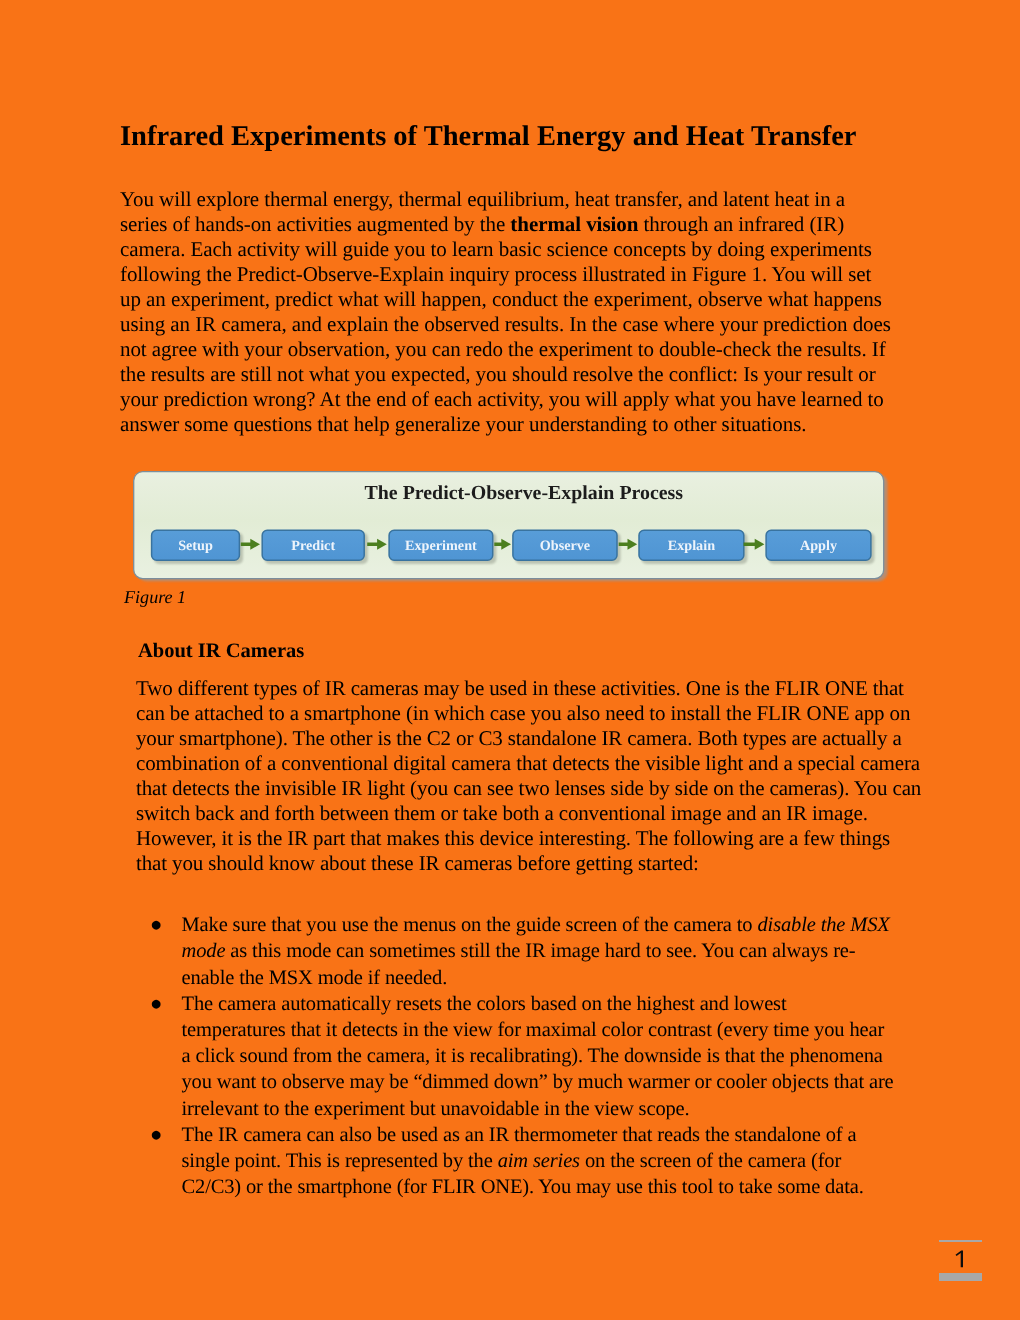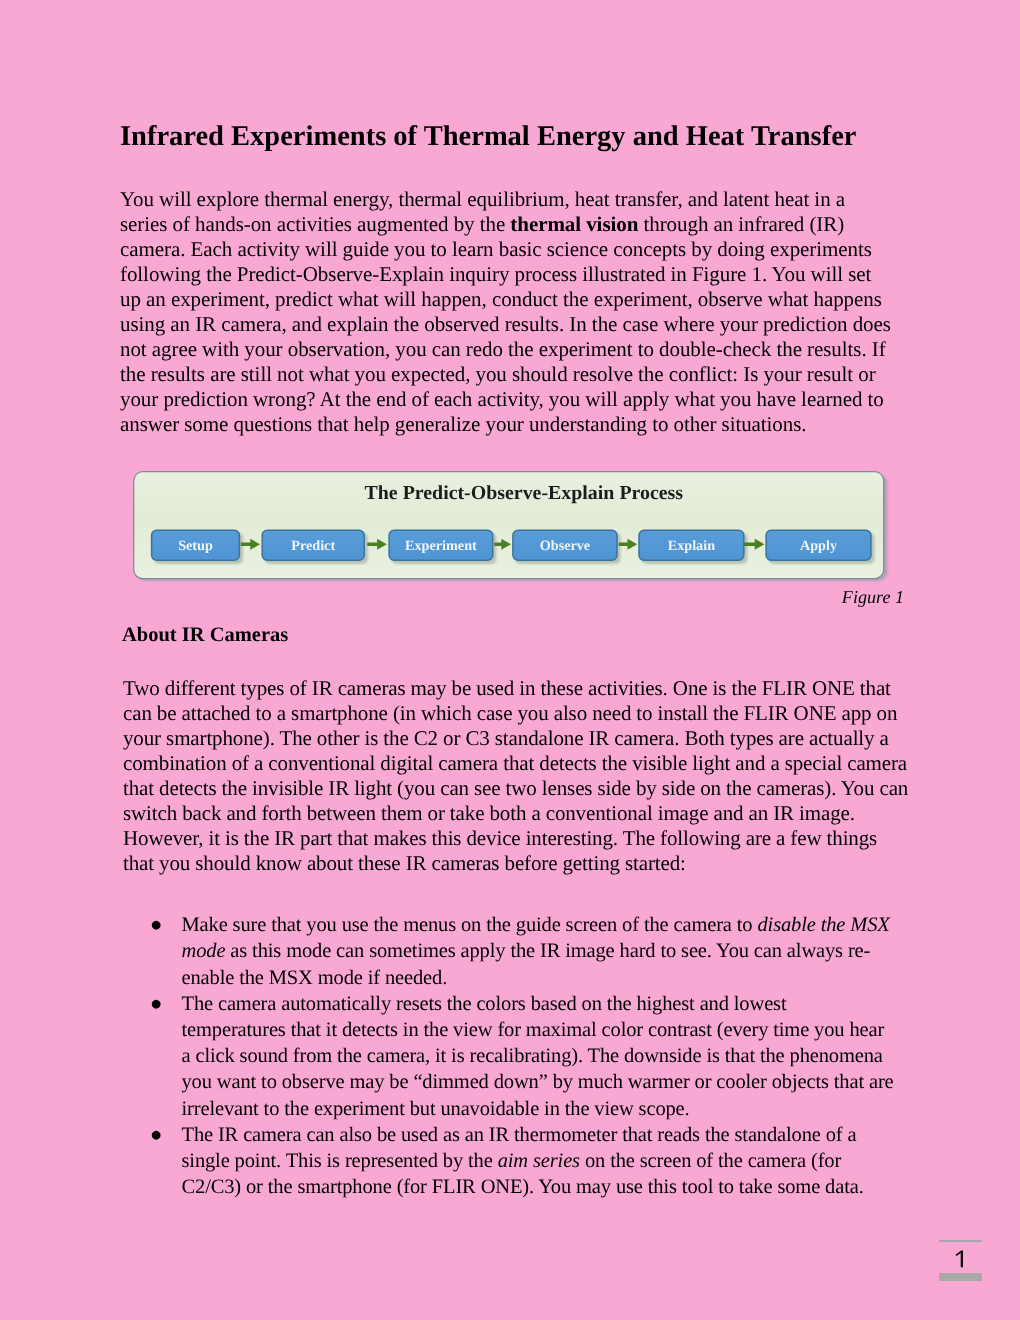--- a/index.html
+++ b/index.html
@@ -1,30 +1,30 @@
 <!DOCTYPE html>
 <html><head>
 <meta charset="utf-8">
 <title>Infrared Experiments of Thermal Energy and Heat Transfer</title>
 <style>
   html,body{margin:0;padding:0;background:#ffffff;}
   body{width:1020px;height:1320px;overflow:hidden;
        font-family:"Liberation Serif",serif;color:#000;
        -webkit-font-smoothing:antialiased;text-rendering:geometricPrecision;}
-  .page{position:relative;width:1020px;height:1320px;background:#f9a8d4;}
+  .page{position:relative;width:1020px;height:1320px;background:#f97316;}
   .doc{position:absolute;left:120px;top:0;width:790px;}
   h1.title{font-size:28.5px;font-weight:bold;margin:0;padding:0;
            position:absolute;left:0;top:121px;white-space:nowrap;}
   p.body{font-size:21px;line-height:25px;margin:0;text-align:left;}
   .para1{position:absolute;left:0;top:187px;width:776px;letter-spacing:-0.07px;}
   .figure{position:absolute;left:13px;top:471px;width:760px;height:118px;}
-  .figcaption{position:absolute;left:4px;top:587px;width:780px;text-align:right;
+  .figcaption{position:absolute;left:4px;top:587px;width:780px;text-align:left;
               font-size:18.1px;font-style:italic;}
-  h2.sub{font-size:20.5px;font-weight:bold;margin:0;position:absolute;left:2px;top:624px;}
-  .para2{position:absolute;left:3px;top:676px;width:790px;letter-spacing:-0.13px;}
+  h2.sub{font-size:20.5px;font-weight:bold;margin:16px;position:absolute;left:2px;top:624px;}
+  .para2{position:absolute;left:16px;top:676px;width:790px;letter-spacing:-0.13px;}
   .bullets{position:absolute;left:0;top:912.3px;width:774.5px;margin:0;padding:0;list-style:none;
             letter-spacing:-0.14px;}
   .bullets li{position:relative;padding-left:61.5px;font-size:20.5px;line-height:26.17px;
               margin:0;}
   .bullets li .bullet{position:absolute;left:30px;top:0px;font-size:20.5px;line-height:26.17px;}
   .pagenum{position:absolute;left:939px;top:1240px;width:43px;text-align:center;}
   .pagenum .rule-top{height:2.4px;background:#a8a8a8;width:43px;}
   .pagenum .num{height:31px;padding-top:7px;box-sizing:border-box;line-height:0;}
   .pagenum .rule-bot{height:7.2px;background:#a8a8a8;width:43px;}
   i{font-style:italic;}
@@ -93,21 +93,21 @@
       </svg>
     </div>
 
     <div class="figcaption">Figure 1</div>
 
     <h2 class="sub">About IR Cameras</h2>
 
     <p class="body para2">Two different types of IR cameras may be used in these activities. One is the FLIR ONE that can be attached to a smartphone (in which case you also need to install the FLIR ONE app on your smartphone). The other is the C2 or C3 standalone IR camera. Both types are actually a combination of a conventional digital camera that detects the visible light and a special camera that detects the invisible IR light (you can see two lenses side by side on the cameras). You can switch back and forth between them or take both a conventional image and an IR image. However, it is the IR part that makes this device interesting. The following are a few things that you should know about these IR cameras before getting started:</p>
 
     <ul class="bullets" id="bullet-list">
-        <li><span class="bullet">●</span><span>Make sure that you use the menus on the guide screen of the camera to </span><i>disable the MSX mode</i><span> as this mode can sometimes apply the IR image hard to see. You can always re-enable the MSX mode if needed.</span></li>
+        <li><span class="bullet">●</span><span>Make sure that you use the menus on the guide screen of the camera to </span><i>disable the MSX mode</i><span> as this mode can sometimes still the IR image hard to see. You can always re-enable the MSX mode if needed.</span></li>
         <li><span class="bullet">●</span><span>The camera automatically resets the colors based on the highest and lowest temperatures that it detects in the view for maximal color contrast (every time you hear a click sound from the camera, it is recalibrating). The downside is that the phenomena you want to observe may be “dimmed down” by much warmer or cooler objects that are irrelevant to the experiment but unavoidable in the view scope.</span></li>
         <li><span class="bullet">●</span><span>The IR camera can also be used as an IR thermometer that reads the standalone of a single point. This is represented by the </span><i>aim series</i><span> on the screen of the camera (for C2/C3) or the smartphone (for FLIR ONE). You may use this tool to take some data.</span></li>
       </ul>
 
   </div>
 
   <div class="pagenum">
     <div class="rule-top"></div>
     <div class="num">
       <svg id="pagenum-svg" width="43" height="22" viewBox="0 0 43 22">

